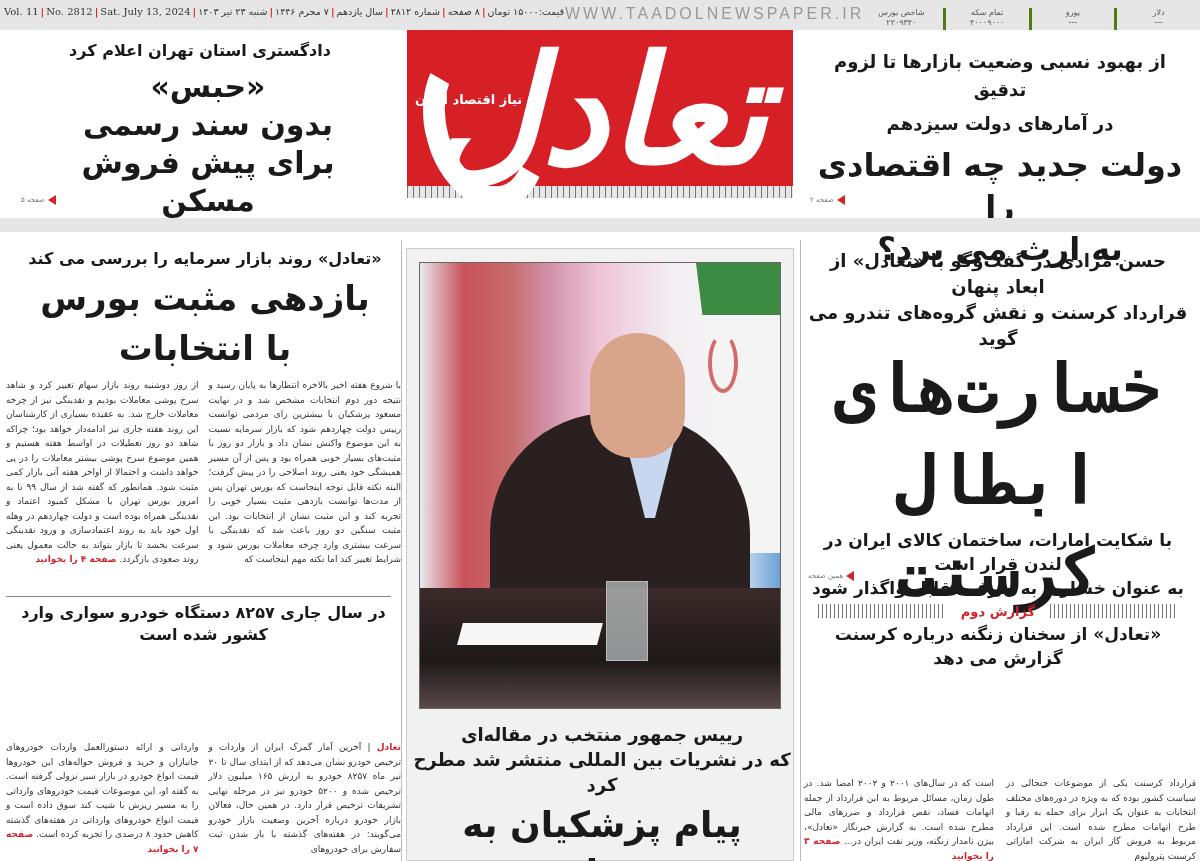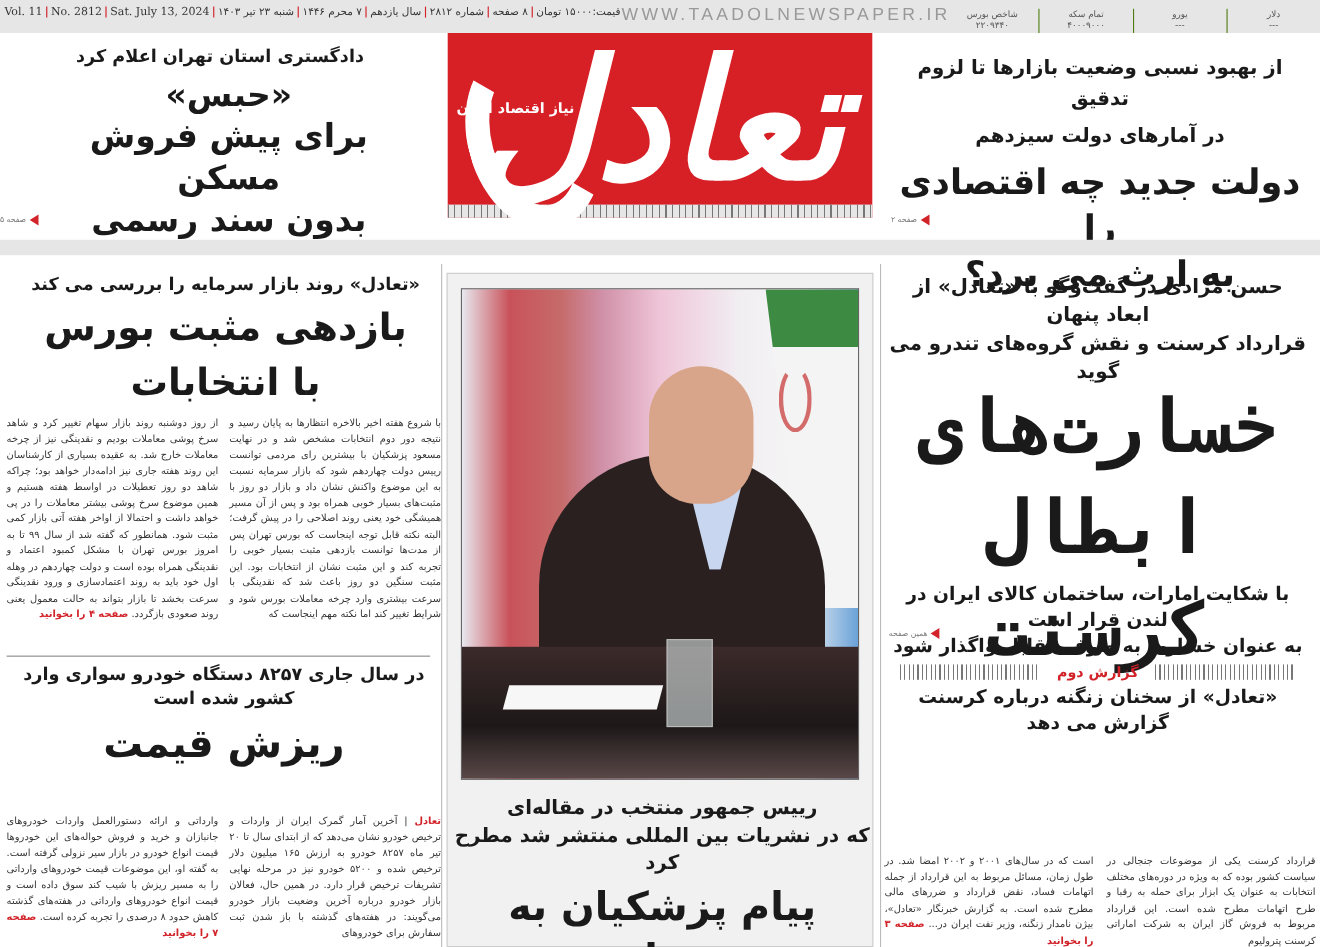--- a/index.html
+++ b/index.html
@@ -7,21 +7,21 @@
 
   
   .topbar { position: absolute; top: 0; left: 0; width: 1200px; height: 30px; background: #e6e6e6; }
   .datebar { position: absolute; top: 6px; left: 4px; width: 396px; font-size: 10px; white-space: nowrap; direction: ltr; text-align: left; color: #333; font-family: "DejaVu Serif", serif; }
   .datebar .sep { color: #d2232a; font-weight: bold; margin: 0 2px; }
   .datebar .fa { direction: rtl; unicode-bidi: embed; font-family: "DejaVu Sans", sans-serif; font-size: 9.5px; text-align: right; }
 
   .url { position: absolute; top: 5px; left: 565px; font-size: 16px; letter-spacing: 3px; color: #999; font-family: "Liberation Sans", sans-serif; }
 
   .tickers { position: absolute; top: 8px; left: 860px; width: 340px; height: 22px; display: flex; flex-direction: row-reverse; }
-  .ticker { flex: 1; text-align: center; font-size: 8px; color: #555; border-left: 1px solid #4d7c0f; line-height: 10px; }
+  .ticker { flex: 1; text-align: center; font-size: 8px; color: #555; border-left: 3px solid #4d7c0f; line-height: 10px; }
   .ticker:last-child { border-left: none; }
 
   
   .masthead { position: absolute; top: 0; left: 405px; width: 390px; height: 212px; }
   .mh-red { position: absolute; top: 30px; left: 2px; width: 386px; height: 168px; background: #d71f26; }
   .mh-ruler { position: absolute; top: 168px; left: 2px; width: 386px; height: 30px; background: repeating-linear-gradient(90deg, #777 0 1px, transparent 1px 6px); height: 12px; top: 186px; background-color: #e6e6e6; }
   .mh-logo { position: absolute; top: 10px; left: 10px; width: 370px; height: 200px; color: #ffffff; font-size: 150px; font-weight: bold; text-align: center; line-height: 200px; font-family: "DejaVu Serif", serif; font-style: italic; letter-spacing: -8px; }
   .mh-tagline { position: absolute; top: 92px; left: 10px; color: #ffffff; font-size: 13px; font-weight: bold; direction: rtl; }
   .mh-swoosh { position: absolute; left: 20px; top: 40px; width: 120px; height: 170px; border: 22px solid #fff; border-color: transparent transparent #fff #fff; border-radius: 50%; transform: rotate(-15deg); }
 
@@ -34,21 +34,21 @@
   .more { color: #d2232a; font-weight: bold; }
   .pageref { font-size: 7px; color: #777; display: flex; align-items: center; gap: 3px; }
   .tri { width: 0; height: 0; border-top: 5px solid transparent; border-bottom: 5px solid transparent; border-left: 8px solid #d2232a; }
 
   .graybar { position: absolute; height: 14px; background: #e6e6e6; }
 
   
   #lt { position: absolute; top: 40px; left: 20px; width: 360px; }
   #lt .kicker { margin-bottom: 6px; }
   #lt .headline { font-size: 30px; line-height: 38px; margin-left: 16px; }
-  #lt-ref { position: absolute; top: 195px; left: 0; flex-direction: row-reverse; }
+  #lt-ref { position: absolute; top: 195px; left: 21px; flex-direction: row-reverse; }
 
   
   #rt { position: absolute; top: 48px; left: 810px; width: 380px; }
   #rt .kicker { font-size: 18px; line-height: 28px; margin-bottom: 6px; }
   #rt .headline { font-size: 32px; line-height: 42px; }
   #rt-ref { position: absolute; top: 195px; left: 810px; flex-direction: row-reverse; }
 
   
   #lm { position: absolute; top: 248px; left: 10px; width: 390px; }
   #lm .headline { font-size: 34px; line-height: 44px; margin-top: 6px; }
@@ -131,22 +131,22 @@
   <div class="mh-red"></div>
   <div class="mh-ruler"></div>
   <div class="mh-swoosh"></div>
   <div class="mh-logo">تعادل</div>
   <div class="mh-tagline">نیاز اقتصاد ایران</div>
 </div>
 
 <div id="lt" class="rtl">
   <div class="kicker">دادگستری استان تهران اعلام کرد</div>
   <div class="headline">«حبس»</div>
+  <div class="headline">بدون سند رسمی</div>
   <div class="headline">برای پیش فروش مسکن</div>
-  <div class="headline">بدون سند رسمی</div>
 </div>
 <div id="lt-ref" class="pageref">
   <span class="tri" style="border-left:none;border-right:8px solid #d2232a;"></span>
   <span>صفحه ۵</span>
 </div>
 
 <div id="rt" class="rtl">
   <div class="kicker">از بهبود نسبی وضعیت بازارها تا لزوم تدقیق</div>
   <div class="kicker">در آمارهای دولت سیزدهم</div>
   <div class="headline">دولت جدید چه اقتصادی را</div>
@@ -166,21 +166,20 @@
 </div>
 <div id="lm-cols">
   <div class="body-col">با شروع هفته اخیر بالاخره انتظارها به پایان رسید و نتیجه دور دوم انتخابات مشخص شد و در نهایت مسعود پزشکیان با بیشترین رای مردمی توانست رییس دولت چهاردهم شود که بازار سرمایه نسبت به این موضوع واکنش نشان داد و بازار دو روز با مثبت‌های بسیار خوبی همراه بود و پس از آن مسیر همیشگی خود یعنی روند اصلاحی را در پیش گرفت؛ البته نکته قابل توجه اینجاست که بورس تهران پس از مدت‌ها توانست بازدهی مثبت بسیار خوبی را تجربه کند و این مثبت نشان از انتخابات بود. این مثبت سنگین دو روز باعث شد که نقدینگی با سرعت بیشتری وارد چرخه معاملات بورس شود و شرایط تغییر کند اما نکته مهم اینجاست که</div>
   <div class="body-col"><span>از روز دوشنبه روند بازار سهام تغییر کرد و شاهد سرخ پوشی معاملات بودیم و نقدینگی نیز از چرخه معاملات خارج شد. به عقیده بسیاری از کارشناسان این روند هفته جاری نیز ادامه‌دار خواهد بود؛ چراکه شاهد دو روز تعطیلات در اواسط هفته هستیم و همین موضوع سرخ پوشی بیشتر معاملات را در پی خواهد داشت و احتمالا از اواخر هفته آتی بازار کمی مثبت شود. همانطور که گفته شد از سال ۹۹ تا به امروز بورس تهران با مشکل کمبود اعتماد و نقدینگی همراه بوده است و دولت چهاردهم در وهله اول خود باید به روند اعتمادسازی و ورود نقدینگی سرعت بخشد تا بازار بتواند به حالت معمول یعنی روند صعودی بازگردد.</span> <span class="more">صفحه ۴ را بخوانید</span></div>
 </div>
 <div class="rule-h" style="top:596px;left:6px;width:385px;"></div>
 <div class="rule-v" style="top:240px;left:401px;height:621px;"></div>
 
 <div id="lc" class="rtl">
   <div class="kicker">در سال جاری ۸۲۵۷ دستگاه خودرو سواری وارد کشور شده است</div>
-  <div class="headline">ریزش قیمت</div>
 </div>
 <div id="lc-cols">
   <div class="body-col"><span class="lead">تعادل</span> | <span>آخرین آمار گمرک ایران از واردات و ترخیص خودرو نشان می‌دهد که از ابتدای سال تا ۲۰ تیر ماه ۸۲۵۷ خودرو به ارزش ۱۶۵ میلیون دلار ترخیص شده و ۵۲۰۰ خودرو نیز در مرحله نهایی تشریفات ترخیص قرار دارد. در همین حال، فعالان بازار خودرو درباره آخرین وضعیت بازار خودرو می‌گویند: در هفته‌های گذشته با باز شدن ثبت سفارش برای خودروهای</span></div>
   <div class="body-col"><span>وارداتی و ارائه دستورالعمل واردات خودروهای جانبازان و خرید و فروش حواله‌های این خودروها قیمت انواع خودرو در بازار سیر نزولی گرفته است. به گفته او، این موضوعات قیمت خودروهای وارداتی را به مسیر ریزش با شیب کند سوق داده است و قیمت انواع خودروهای وارداتی در هفته‌های گذشته کاهش حدود ۸ درصدی را تجربه کرده است.</span> <span class="more">صفحه ۷ را بخوانید</span></div>
 </div>
 
 <div id="photo-frame"></div>
 <div id="photo" title="president-elect writing at desk">
   <div class="ph-flag"></div>
   <div class="ph-emblem"></div>

